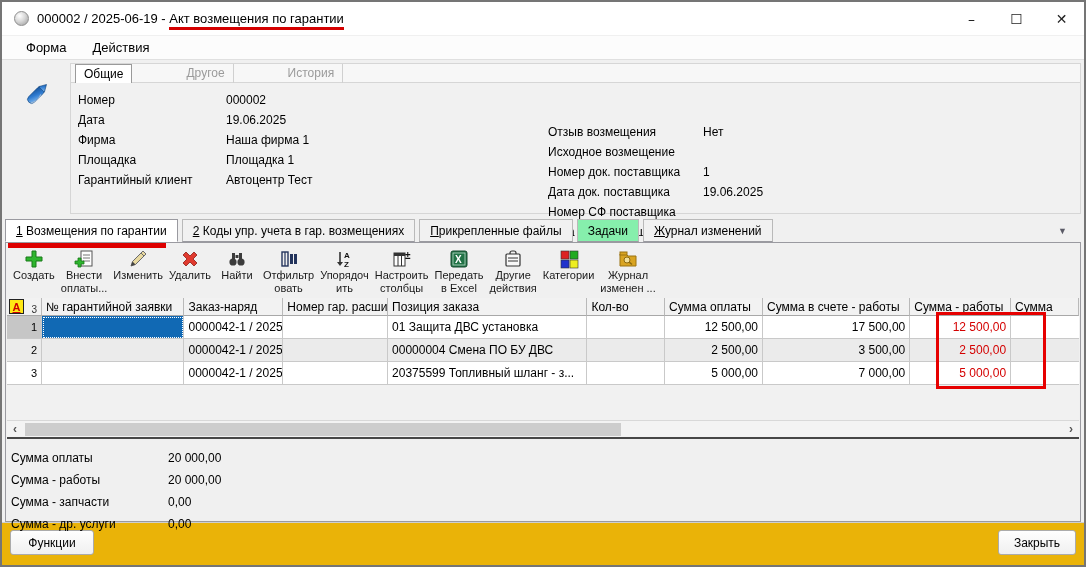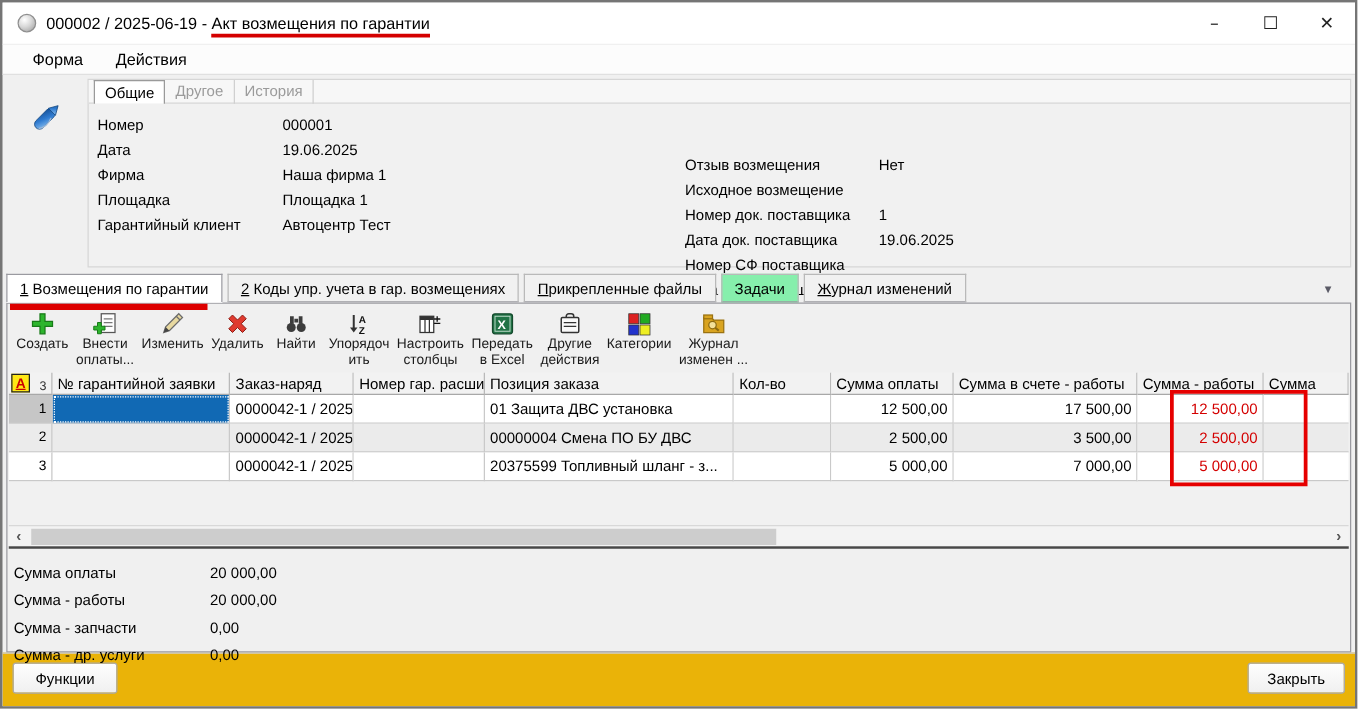--- a/index.html
+++ b/index.html
@@ -37,21 +37,21 @@
   }
   .menu-item { margin-right: 26px; font-size: 13px; }
   
   .upper { position: absolute; top: 58px; left: 3px; right: 3px; height: 156px; }
   .pen-panel { position: absolute; left: 0; top: 0; width: 65px; height: 100%; background: #f0f0f0; }
   .pen-panel svg { margin: 14px 0 0 14px; }
   .form-box {
     position: absolute; left: 65px; right: 0; top: 3px; bottom: 2px;
     background: #f1f1f1; border: 1px solid #d6d6d6;
   }
-  .form-tabs { display: flex; height: 19px; background: #f7f7f7; border-bottom: 1px solid #d6d6d6; padding-left: 4px; }
+  .form-tabs { display: flex; height: 19px; background: #f7f7f7; border-bottom: 1px solid #d6d6d6; padding-left: 4px; gap: 46px; }
   .form-tab {
     padding: 2px 8px 0 8px; font-size: 12px; color: #9b9b9b;
     border-right: 1px solid #d0d0d0; height: 19px;
   }
   .form-tab.active {
     color: #000; background: #ffffff;
     border: 1px solid #9a9a9a; border-bottom: none; margin-top: 0;
   }
   .fields { position: relative; height: 130px; }
   .fcol { position: absolute; top: 7px; }
@@ -202,21 +202,21 @@
     <div class="form-box">
       <div class="form-tabs">
         <div class="form-tab active">Общие</div>
         <div class="form-tab">Другое</div>
         <div class="form-tab">История</div>
       </div>
       <div class="fields">
         <div class="fcol left">
           <div class="frow">
               <div class="flabel">Номер</div>
-              <div class="fvalue">000001</div>
+              <div class="fvalue">000002</div>
             </div>
           <div class="frow">
               <div class="flabel">Дата</div>
               <div class="fvalue">19.06.2025</div>
             </div>
           <div class="frow">
               <div class="flabel">Фирма</div>
               <div class="fvalue">Наша фирма 1</div>
             </div>
           <div class="frow">
@@ -325,20 +325,32 @@
         <span class="ticon">
           <svg width="20" height="20" viewBox="0 0 20 20">
               <path d="M5 4h3v6H5zM12 4h3v6h-3z" fill="#3c3c3c"></path>
               <circle cx="6" cy="13" r="3.6" fill="#3c3c3c"></circle>
               <circle cx="14" cy="13" r="3.6" fill="#3c3c3c"></circle>
               <rect x="8.5" y="6" width="3" height="3" fill="#3c3c3c"></rect>
             </svg>
         </span>
         <span class="tlabel">Найти</span>
           <span class="tlabel"></span>
+      </div>
+      <div class="tbtn">
+        <span class="ticon">
+          <svg width="20" height="20" viewBox="0 0 20 20">
+              <rect x="3" y="3" width="6" height="14" fill="none" stroke="#23335c" stroke-width="1.4"></rect>
+              <line x1="6" y1="3" x2="6" y2="17" stroke="#23335c" stroke-width="1.2"></line>
+              <rect x="11" y="5" width="3" height="10" fill="#23335c"></rect>
+              <rect x="15" y="5" width="3" height="10" fill="#23335c"></rect>
+            </svg>
+        </span>
+        <span class="tlabel">Отфильтр</span>
+          <span class="tlabel">овать</span>
       </div>
       <div class="tbtn">
         <span class="ticon">
           <svg width="20" height="20" viewBox="0 0 20 20">
               <line x1="6" y1="3" x2="6" y2="14" stroke="#333" stroke-width="1.6"></line>
               <path d="M3 13l3 4 3-4z" fill="#333"></path>
               <text x="10" y="9" font-size="8" font-weight="bold" fill="#111">A</text>
               <text x="10" y="18" font-size="8" font-weight="bold" fill="#111">Z</text>
             </svg>
         </span>

